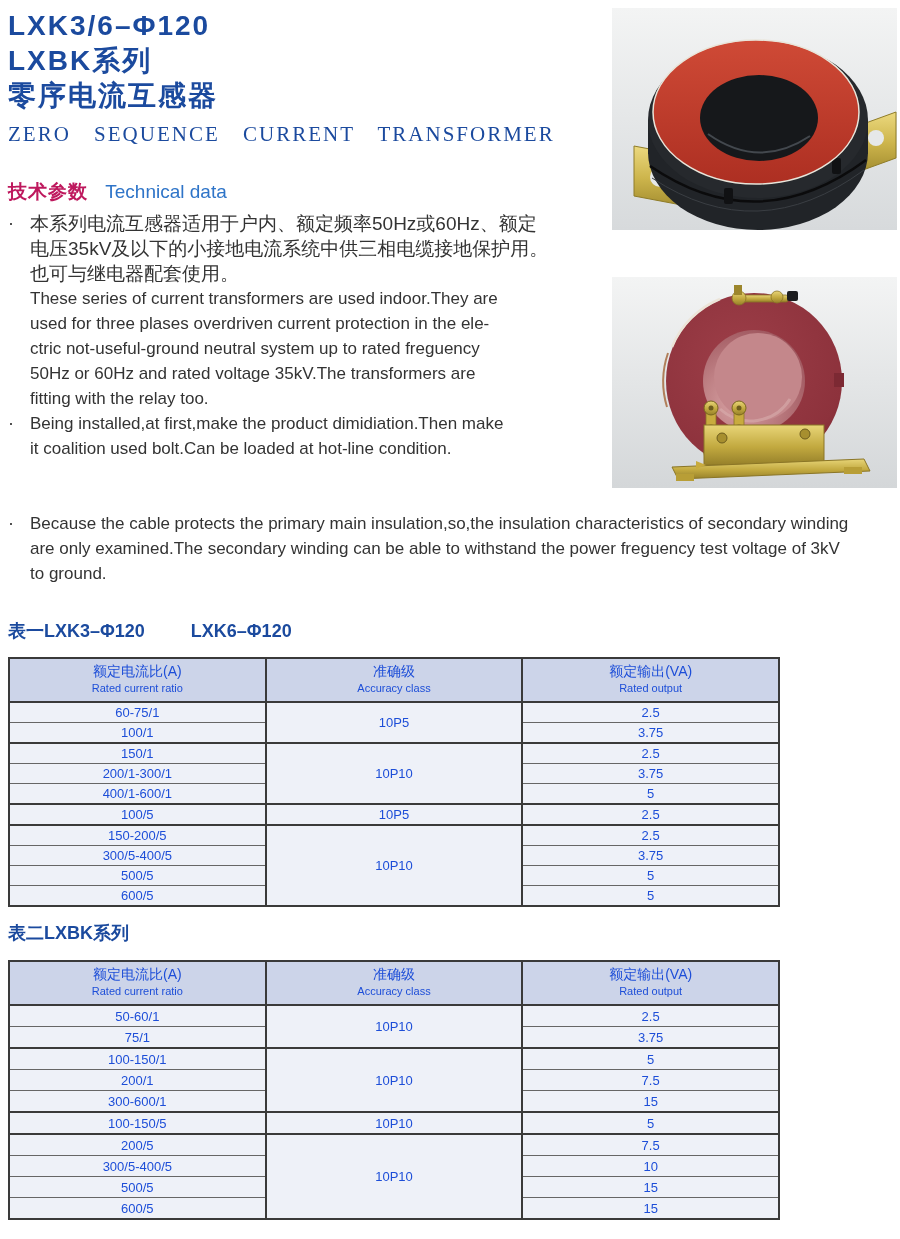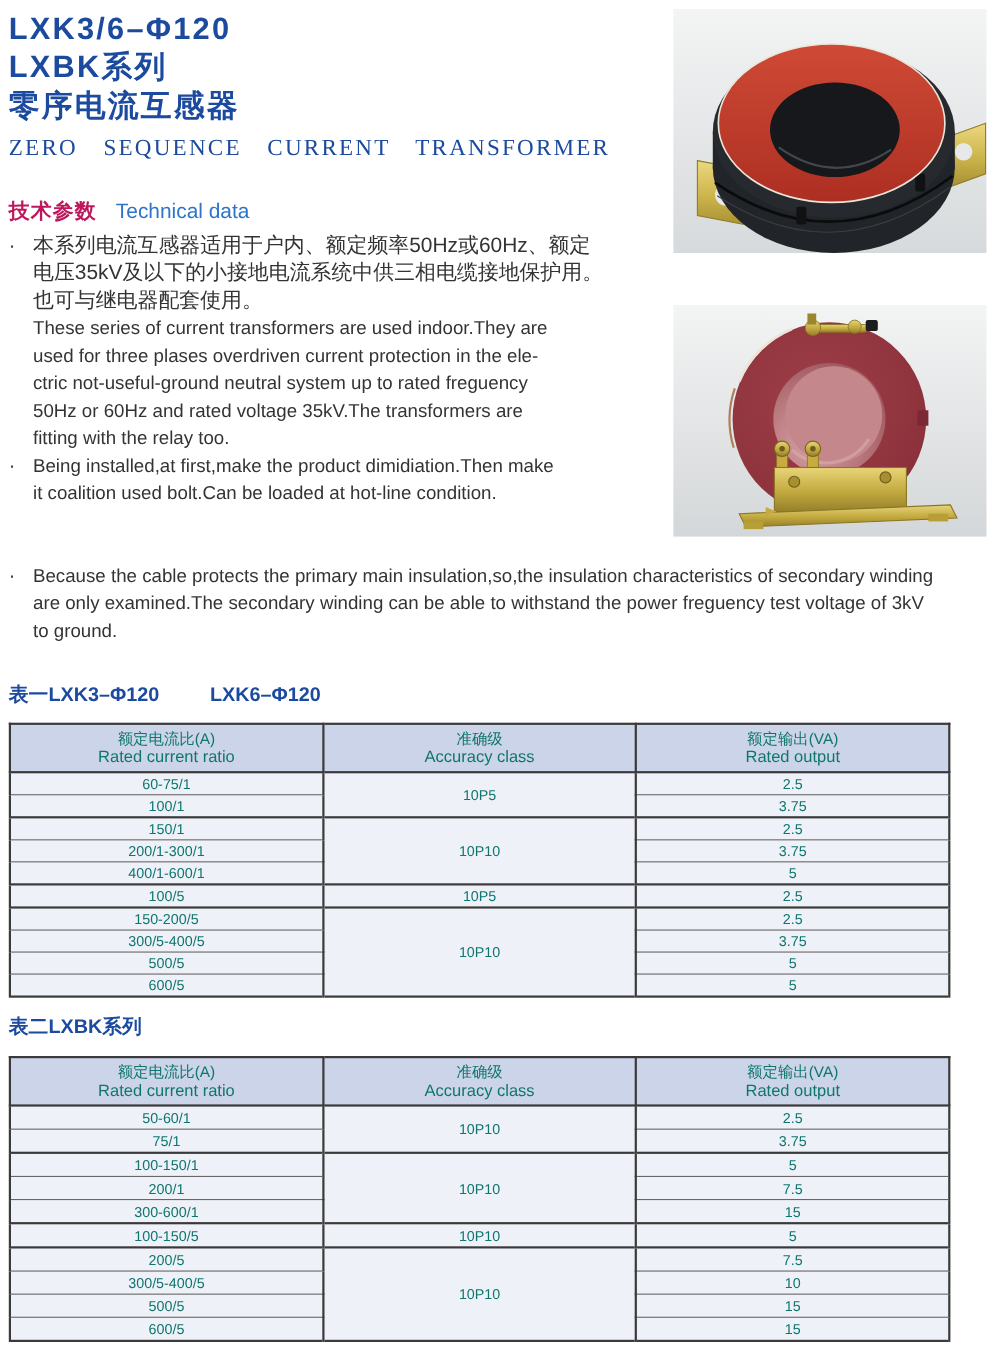--- a/index.html
+++ b/index.html
@@ -27,30 +27,30 @@
   .en-text{font-size:17px;line-height:25px;white-space:pre-line;}
   .bullet-wide{position:absolute;left:8px;top:511px;width:888px;color:#333333;}
   
   .table-caption{position:absolute;left:8px;color:#1b4a9e;font-weight:bold;font-size:18px;white-space:nowrap;}
   #caption1{top:619px;}
   #caption2{top:921px;}
   .models span{}
   .models span ~ span{margin-left:46px;}
   
   table.data-table{
-    position:absolute;left:8px;width:856px;border-collapse:collapse;table-layout:fixed;
-    text-align:center;color:#0f766e;border:2px solid #3a3a3a;
+    position:absolute;left:8px;width:772px;border-collapse:collapse;table-layout:fixed;
+    text-align:center;color:#1d4ed8;border:2px solid #3a3a3a;
   }
   #table1{top:657px;}
   #table2{top:960px;}
   .data-table th{
     background:#ccd4e9;font-weight:normal;border:2px solid #3a3a3a;padding:3px 0 4px 0;
   }
   .data-table th .h-zh{font-size:14px;line-height:18px;}
-  .data-table th .h-en{font-size:15px;line-height:17px;}
+  .data-table th .h-en{font-size:11px;line-height:17px;}
   .data-table td{
     background:#eef1f8;font-size:13px;padding:0;
     border-left:2px solid #3a3a3a;border-right:2px solid #3a3a3a;
     border-top:1px solid #666666;
   }
   #table1 td{height:19px;}
   #table2 td{height:20px;}
   .data-table tr.group-start td{border-top:2px solid #3a3a3a;}
   
   .photo{position:absolute;left:612px;}

